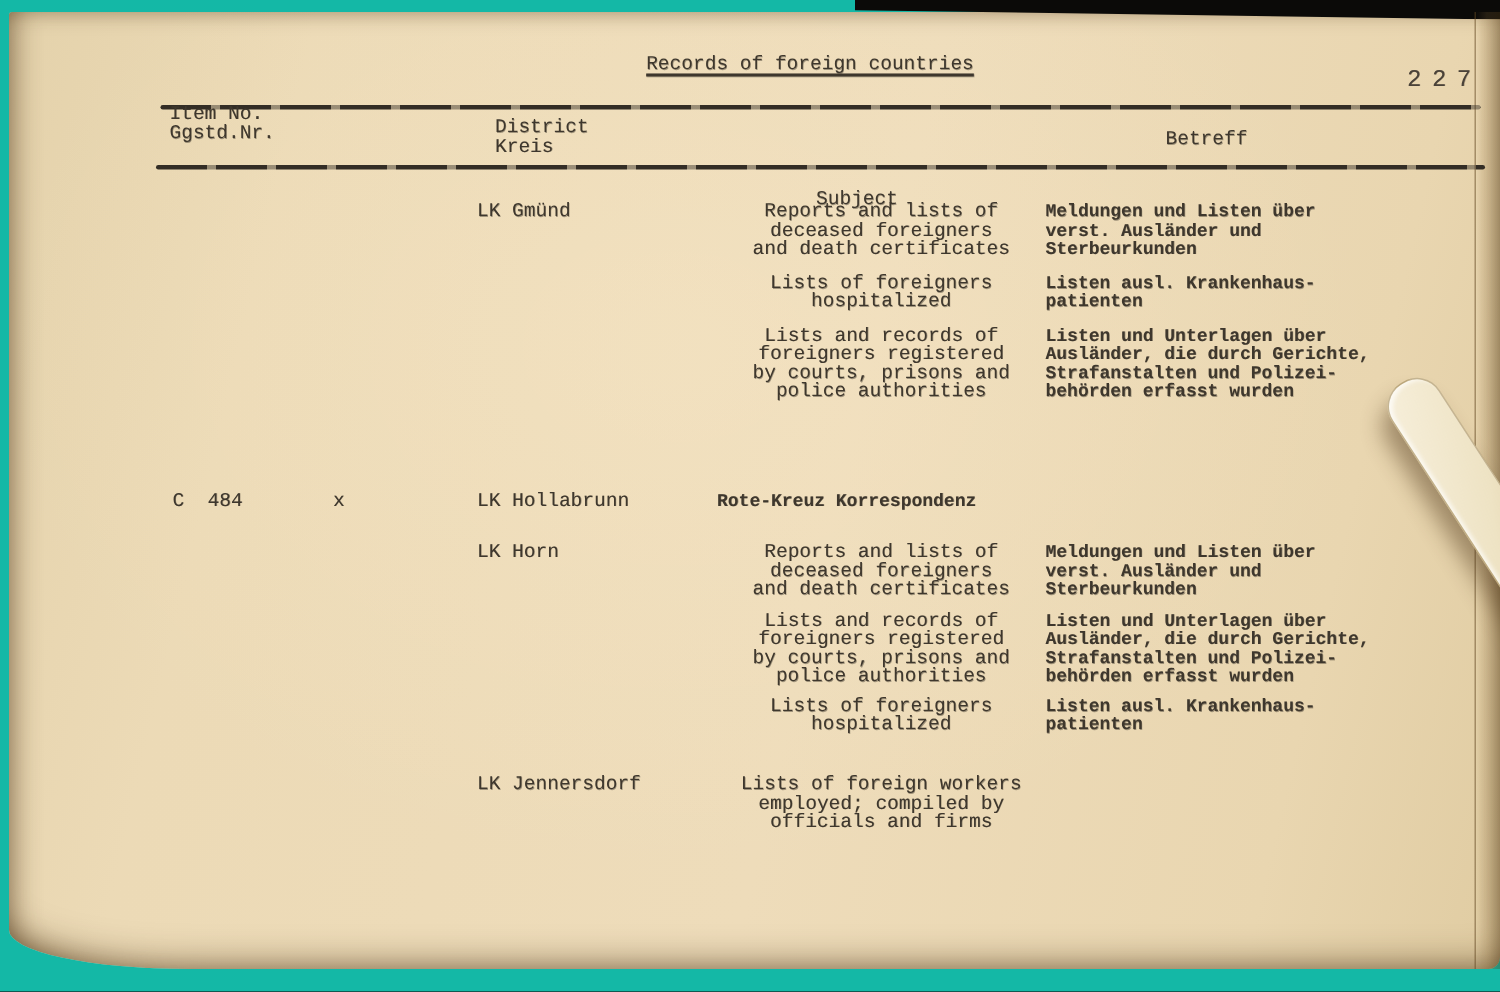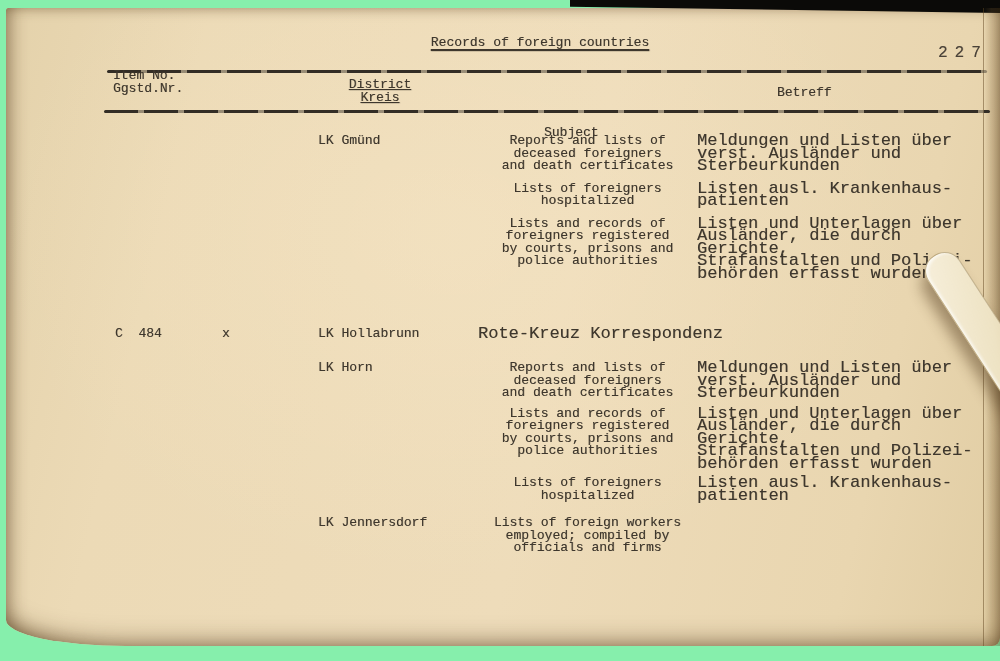--- a/index.html
+++ b/index.html
@@ -1,18 +1,18 @@
 <!DOCTYPE html>
 <html><head>
 <meta charset="utf-8">
 <style>
   html,body{margin:0;padding:0;background:#111;}
   .photo{
     position:relative;width:1000px;height:661px;overflow:hidden;
-    background:#86efac;
+    background:#14b8a6;
     font-family:"Liberation Mono","DejaVu Sans Mono",monospace;
   }
   .page{
     position:absolute;left:6px;top:8px;right:0;bottom:15px;
     background:
       radial-gradient(ellipse at 45% 35%, rgba(255,240,210,.25), transparent 60%),
       linear-gradient(103deg,#e4d2ab 0%,#ecdab6 18%,#eedcba 55%,#e9d6b0 85%,#e0cca2 100%);
     border-radius:2px 0 8px 120px / 2px 0 8px 26px;
     box-shadow:
       inset 14px 0 18px -10px rgba(70,45,15,.45),
@@ -41,21 +41,21 @@
   }
   .doc-title .u{text-decoration:underline;text-decoration-thickness:1.5px;text-underline-offset:2.5px;}
   .pagenum{position:absolute;left:938px;top:44px;font-size:16px;letter-spacing:7px;color:#4a4238;text-shadow:.4px .4px 0 rgba(74,66,56,.4);}
   .entry{position:absolute;left:0;width:1000px;}
   .entry .item{position:absolute;left:115px;top:0;}
   .entry .folder{position:absolute;left:222px;top:0;}
   .entry .district{position:absolute;left:318px;top:0;}
   .rows{position:absolute;left:478px;top:0;width:510px;}
   .row{display:flex;margin-bottom:10px;}
   .row .subj{flex:0 0 219px;font-size:13px;line-height:12.5px;white-space:pre-wrap;text-align:center;}
-  .row .betr{flex:1;font-size:17px;line-height:12.5px;white-space:pre-wrap;}
+  .row .betr{flex:1;font-size:12px;line-height:12.5px;white-space:pre-wrap;font-weight:bold;}
   .marker{
     position:absolute;left:925px;top:253px;width:36px;height:200px;
     border-radius:18px;
     transform:rotate(-33deg);transform-origin:18px 18px;
     background:linear-gradient(115deg,#f6eed9 5%,#eee3c4 55%,#ddcb9f 95%);
     border:1px solid rgba(150,125,80,.5);
     box-shadow:-10px 9px 14px rgba(75,52,22,.45), inset 2px 2px 3px rgba(255,255,255,.7);
   }
 </style>
 </head>
@@ -69,21 +69,21 @@
   <div class="doc-title ink">
     <div class="u">Records of foreign countries</div>
   </div>
   <div class="pagenum">227</div>
 
   <div class="rule" style="left:107px;top:70px;width:880px;"></div>
   <div class="rule" style="left:104px;top:110px;width:886px;"></div>
 
   <div class="t ink" style="left:113px;top:70px;">Item No.
 Ggstd.Nr.</div>
-  <div class="t ink" style="left:330px;top:79px;width:100px;text-align:center;text-decoration:underline;">District
+  <div class="t ink" style="left:330px;top:79px;width:100px;">District
 Kreis</div>
   <div class="t ink" style="left:544px;top:87px;margin-top:40px;">Subject</div>
   <div class="t ink" style="left:777px;top:87px;">Betreff</div>
 
   <div class="entry ink" style="top:135px;">
     <div class="t district">LK Gmünd</div>
     <div class="rows">
       <div class="row">
         <div class="subj">Reports and lists of
 deceased foreigners

